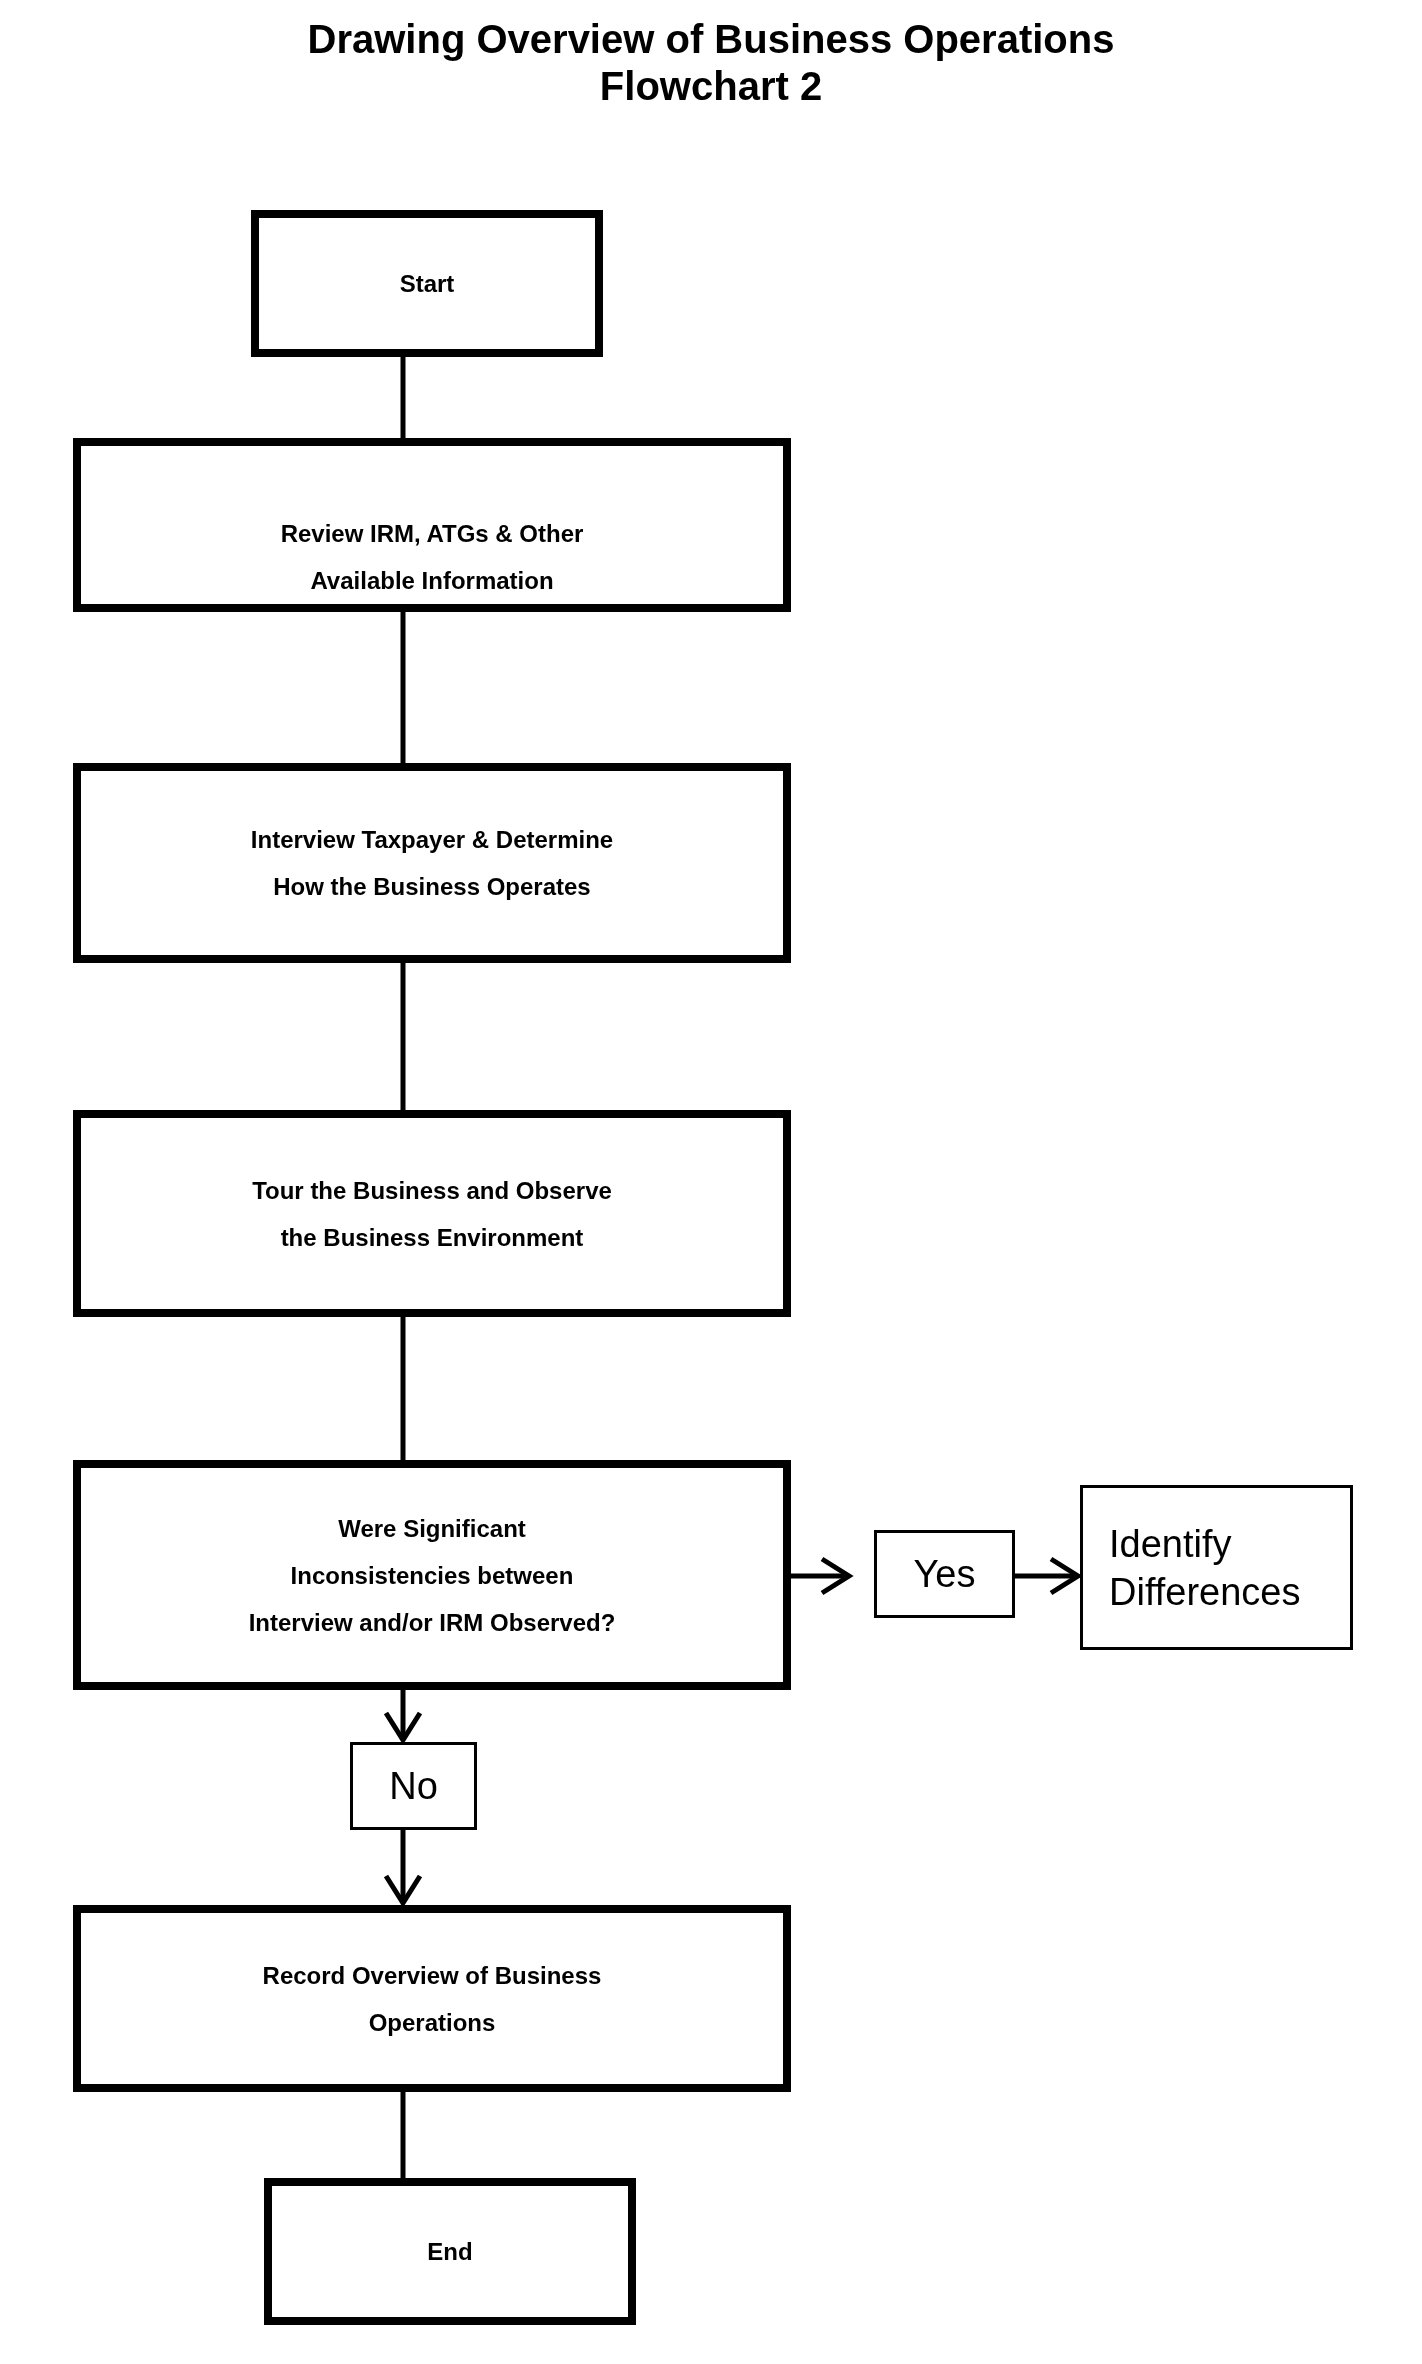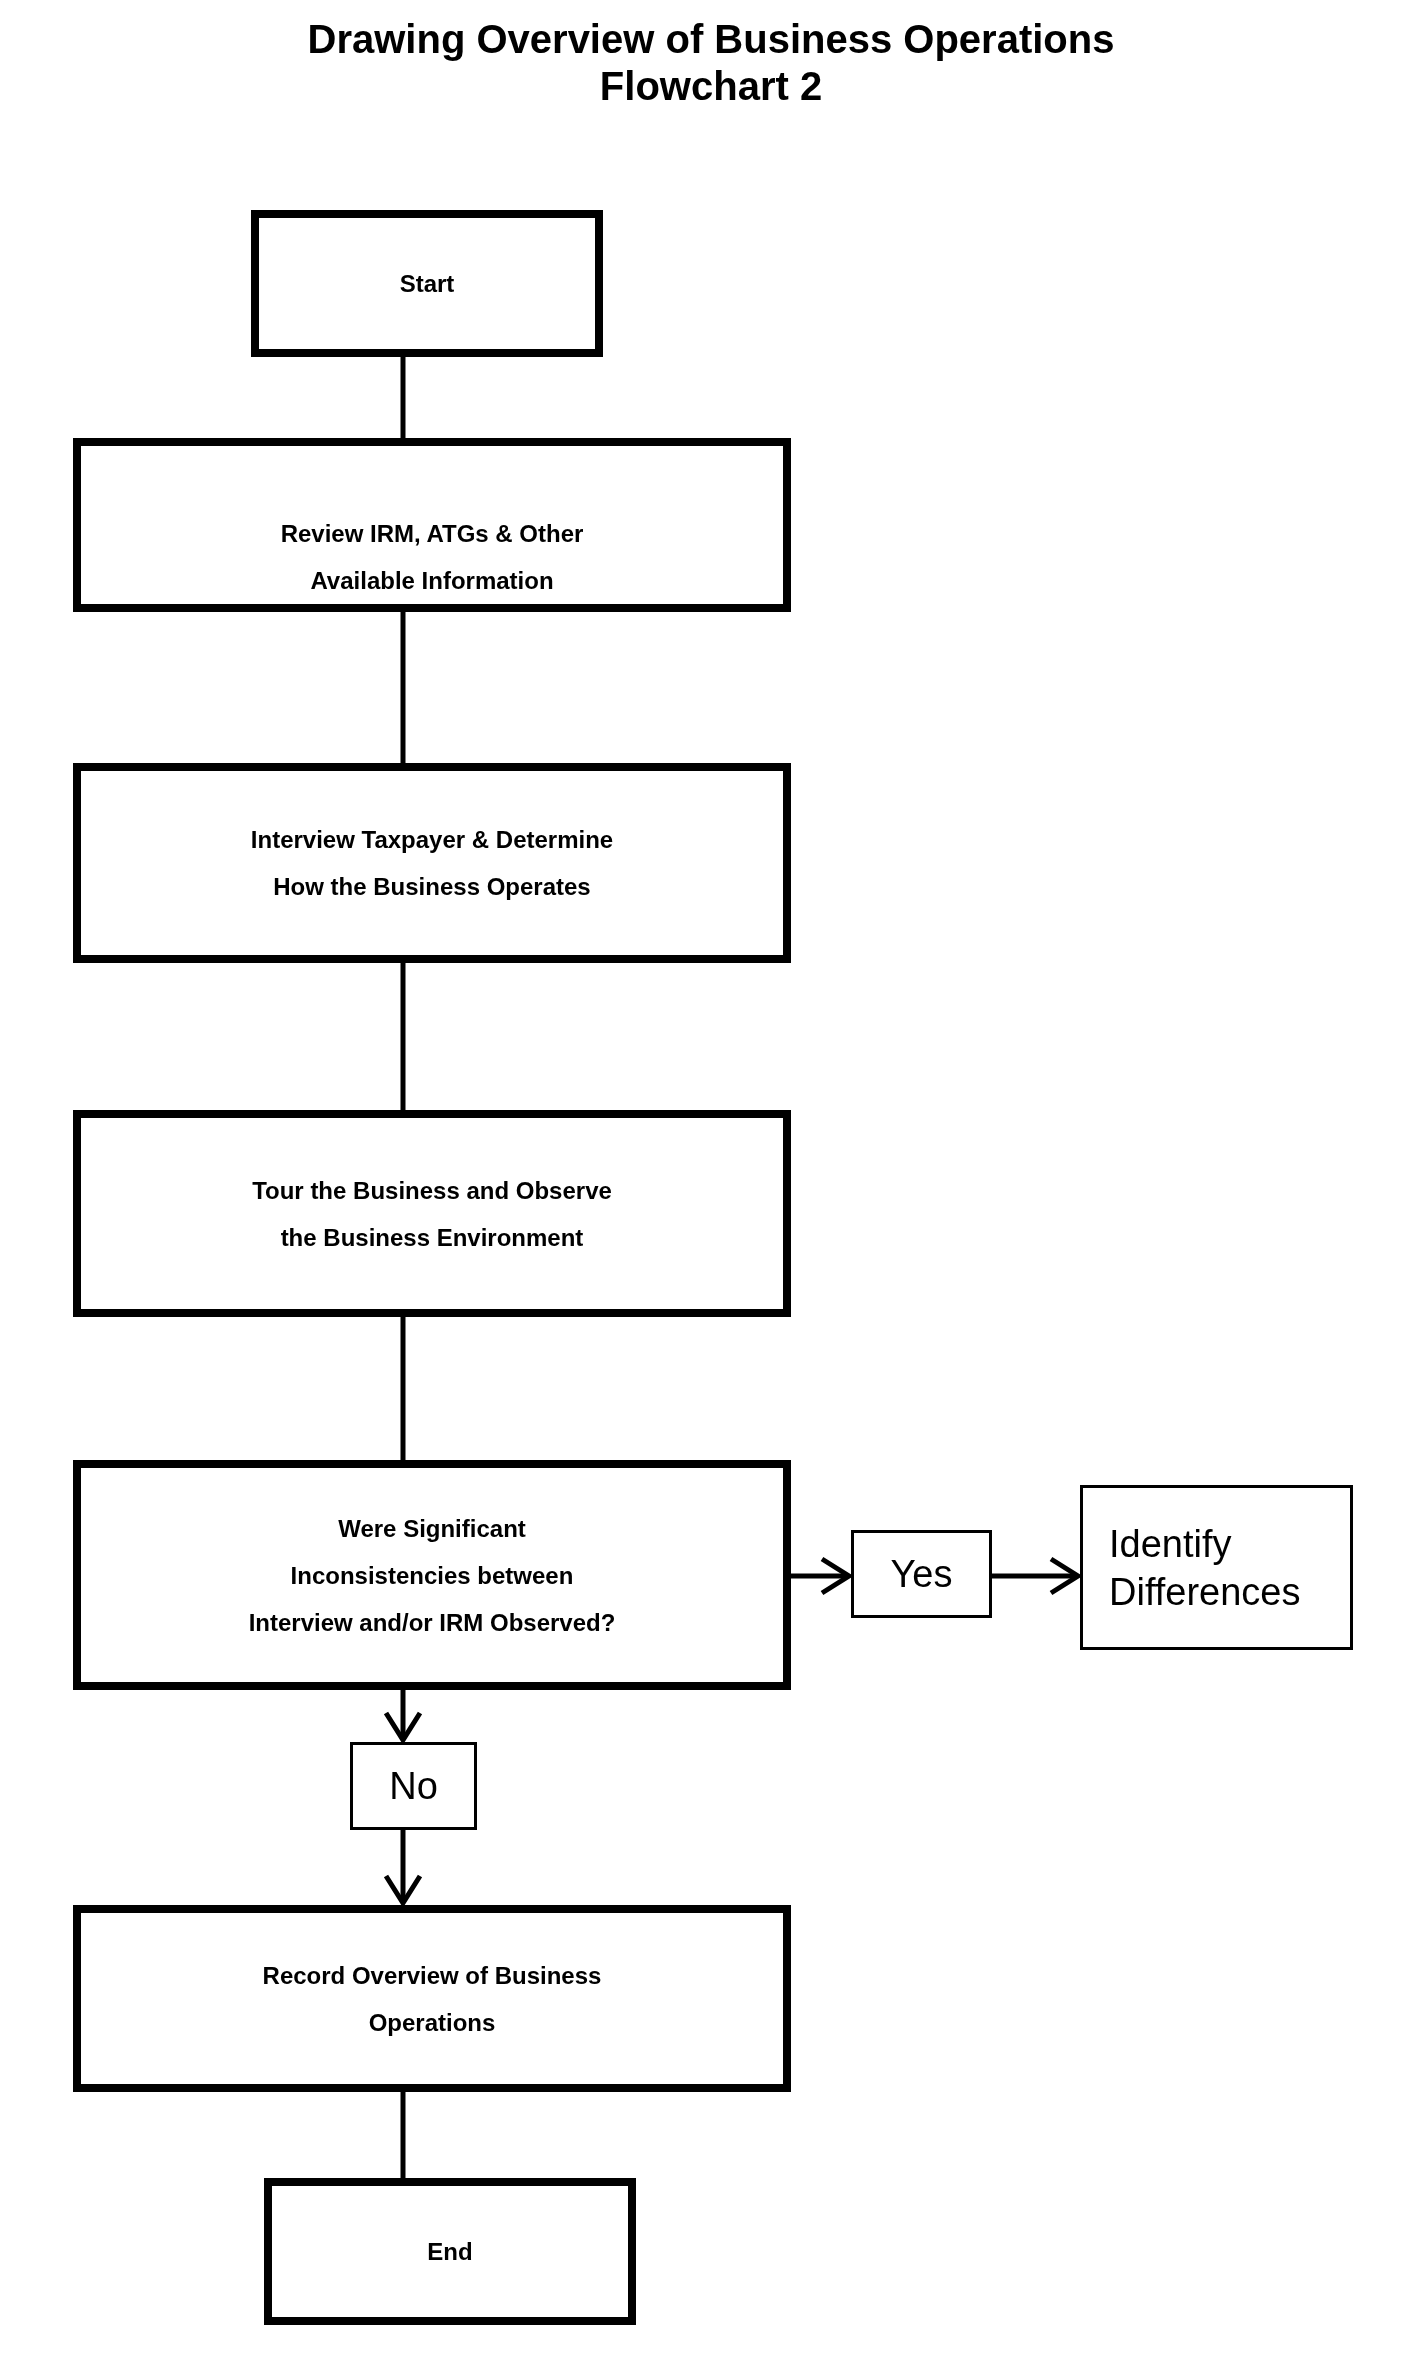--- a/index.html
+++ b/index.html
@@ -126,21 +126,21 @@
     <span>Were Significant
 Inconsistencies between
 Interview and/or IRM Observed?</span>
   </div>
 
   <div class="node thick bold-label" style="left:37px; top:1110px; width:718px; height:207px;">
     <span>Tour the Business and Observe
 the Business Environment</span>
   </div>
 
-  <div class="node thin plain-label" style="left:851px; top:1530px; width:141px; height:88px;text-align:center;">
+  <div class="node thin plain-label" style="left:874px; top:1530px; width:141px; height:88px;text-align:center;">
     <span>Yes</span>
   </div>
 
   <div class="node thin plain-label identify" style="left:1080px; top:1485px; width:273px; height:165px;">
     <span>Identify
 Differences</span>
   </div>
 
   <div class="node thin plain-label" style="left:350px; top:1742px; width:127px; height:88px;">
     <span>No</span>

